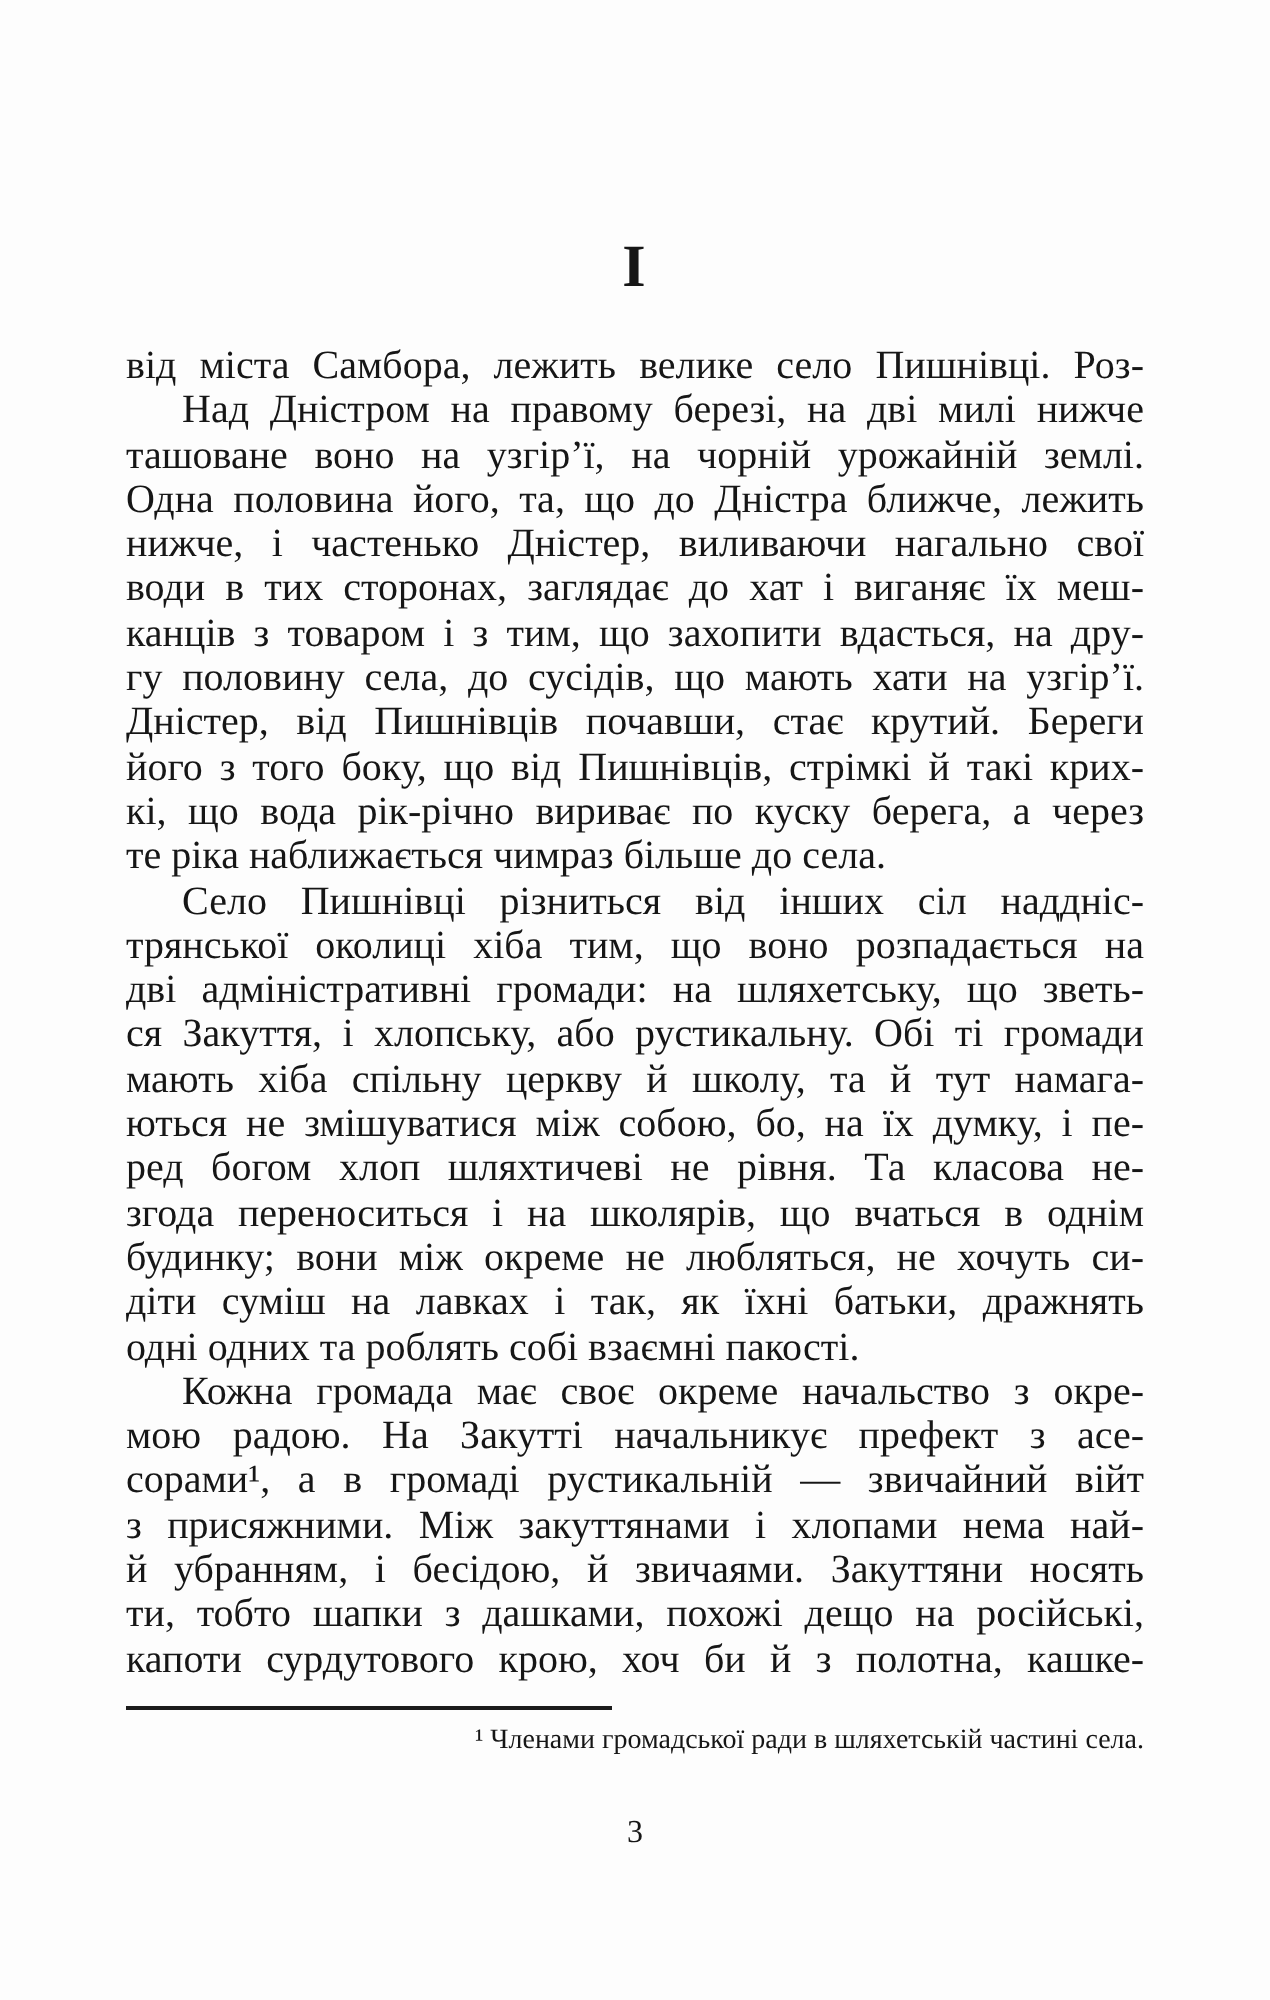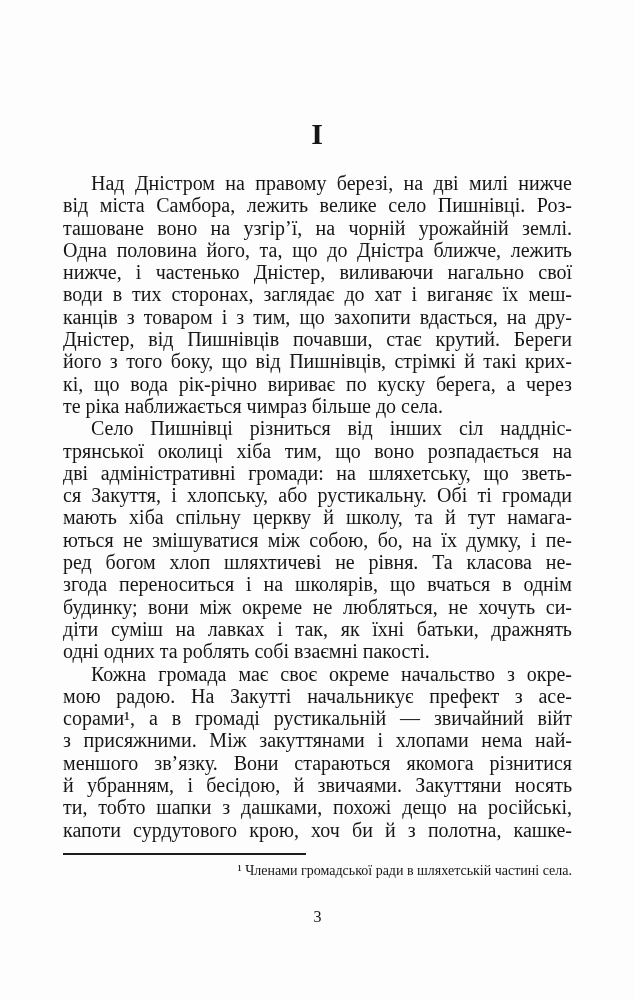--- a/index.html
+++ b/index.html
@@ -65,47 +65,47 @@
   }
 </style>
 </head>
 <body>
 
 <div class="page">
 
   <div class="chapter-heading">I</div>
 
   <div class="body-text">
+      <div class="line">від міста Самбора, лежить велике село Пишнівці. Роз-</div>
       <div class="line indent">Над Дністром на правому березі, на дві милі нижче</div>
-      <div class="line">від міста Самбора, лежить велике село Пишнівці. Роз-</div>
       <div class="line">ташоване воно на узгір’ї, на чорній урожайній землі.</div>
       <div class="line">Одна половина його, та, що до Дністра ближче, лежить</div>
       <div class="line">нижче, і частенько Дністер, виливаючи нагально свої</div>
       <div class="line">води в тих сторонах, заглядає до хат і виганяє їх меш-</div>
       <div class="line">канців з товаром і з тим, що захопити вдасться, на дру-</div>
+      <div class="line">гу половину села, до сусідів, що мають хати на узгір’ї.</div>
       <div class="line">Дністер, від Пишнівців почавши, стає крутий. Береги</div>
       <div class="line">його з того боку, що від Пишнівців, стрімкі й такі крих-</div>
       <div class="line">кі, що вода рік-річно вириває по куску берега, а через</div>
       <div class="line endpara">те ріка наближається чимраз більше до села.</div>
       <div class="line indent">Село Пишнівці різниться від інших сіл наддніс-</div>
       <div class="line">трянської околиці хіба тим, що воно розпадається на</div>
       <div class="line">дві адміністративні громади: на шляхетську, що зветь-</div>
       <div class="line">ся Закуття, і хлопську, або рустикальну. Обі ті громади</div>
       <div class="line">мають хіба спільну церкву й школу, та й тут намага-</div>
       <div class="line">ються не змішуватися між собою, бо, на їх думку, і пе-</div>
       <div class="line">ред богом хлоп шляхтичеві не рівня. Та класова не-</div>
       <div class="line">згода переноситься і на школярів, що вчаться в однім</div>
       <div class="line">будинку; вони між окреме не любляться, не хочуть си-</div>
       <div class="line">діти суміш на лавках і так, як їхні батьки, дражнять</div>
       <div class="line endpara">одні одних та роблять собі взаємні пакості.</div>
       <div class="line indent">Кожна громада має своє окреме начальство з окре-</div>
       <div class="line">мою радою. На Закутті начальникує префект з асе-</div>
       <div class="line">сорами¹, а в громаді рустикальній — звичайний війт</div>
       <div class="line">з присяжними. Між закуттянами і хлопами нема най-</div>
-      <div class="line">меншого зв’язку. Вони стараються якомога різнитися</div>
       <div class="line">й убранням, і бесідою, й звичаями. Закуттяни носять</div>
       <div class="line">ти, тобто шапки з дашками, похожі дещо на російські,</div>
       <div class="line">капоти сурдутового крою, хоч би й з полотна, кашке-</div>
     </div>
 
   <div class="footnote-rule"></div>
 
   <div class="footnote">
     <span class="fn-marker">¹</span>
     <span>Членами громадської ради в шляхетській частині села.</span>

